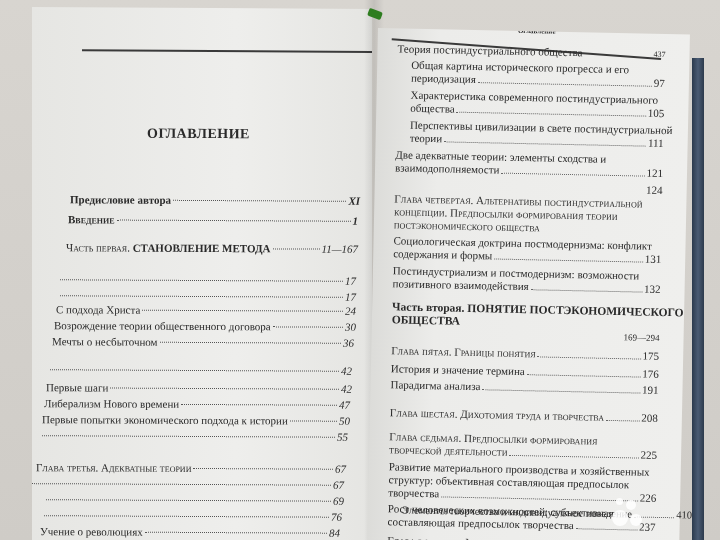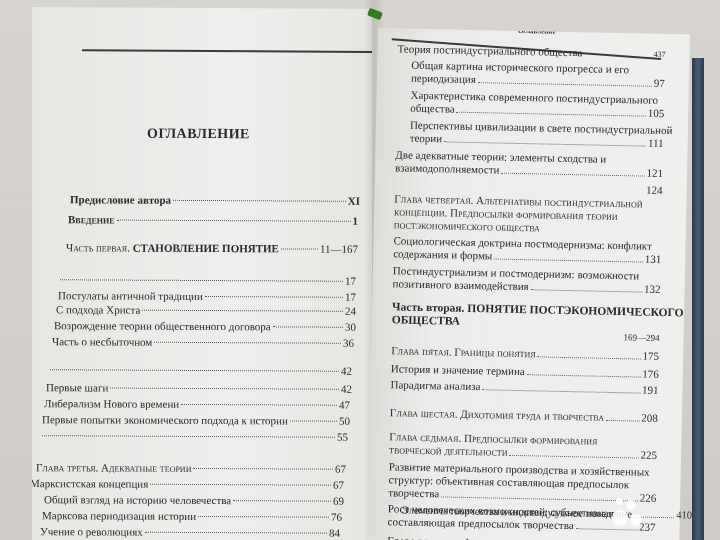--- a/index.html
+++ b/index.html
@@ -59,21 +59,21 @@
     display: flex; align-items: baseline;
     font-size: 11px; line-height: 13px;
     white-space: nowrap;
   }
   .entry .label { flex: 0 0 auto; }
   .entry .dots {
     flex: 1 1 auto;
     border-bottom: 1px dotted #555;
     margin: 0 2px; transform: translateY(-3px);
   }
-  .entry .pg { flex: 0 0 auto; }
+  .entry .pg { flex: 0 0 auto; font-style: italic; }
   .sc { font-variant: small-caps; }
   .bold { font-weight: bold; }
   .ml { position: absolute; font-size: 11px; line-height: 13px; white-space: nowrap; }
   .right-text { font-size: 10.5px; }
   .watermark {
     position: absolute; left: 612px; top: 498px;
     display: flex; align-items: center; gap: 4px;
     color: rgba(255,255,255,0.85);
     font-family: "DejaVu Sans", sans-serif; font-weight: bold; font-size: 26px;
   }
@@ -93,46 +93,45 @@
     <span class="label">Предисловие автора</span>
       <span class="dots"></span>
       <span class="pg">XI</span>
   </div>
   <div class="entry bold sc" style="left:36px;top:206px;width:290px;">
     <span class="label">Введение</span>
       <span class="dots"></span>
       <span class="pg">1</span>
   </div>
   <div class="entry" style="left:34px;top:234px;width:292px;">
-    <span class="label"><span class="sc">Часть первая.</span> <span class="bold">СТАНОВЛЕНИЕ ПОНЯТИЕ</span></span>
+    <span class="label"><span class="sc">Часть первая.</span> <span class="bold">СТАНОВЛЕНИЕ МЕТОДА</span></span>
       <span class="dots"></span>
       <span class="pg">11—167</span>
   </div>
 
   <div class="entry sc" style="left:26px;top:266px;width:298px;">
       <span class="dots"></span>
       <span class="pg">17</span>
   </div>
   <div class="entry" style="left:26px;top:282px;width:298px;">
-    <span class="label">Постулаты античной традиции</span>
       <span class="dots"></span>
       <span class="pg">17</span>
   </div>
   <div class="entry" style="left:24px;top:296px;width:300px;">
     <span class="label">С подхода Христа</span>
       <span class="dots"></span>
       <span class="pg">24</span>
   </div>
   <div class="entry" style="left:22px;top:312px;width:302px;">
     <span class="label">Возрождение теории общественного договора</span>
       <span class="dots"></span>
       <span class="pg">30</span>
   </div>
   <div class="entry" style="left:20px;top:328px;width:302px;">
-    <span class="label">Часть о несбыточном</span>
+    <span class="label">Мечты о несбыточном</span>
       <span class="dots"></span>
       <span class="pg">36</span>
   </div>
 
   <div class="entry sc" style="left:16px;top:356px;width:304px;">
       <span class="dots"></span>
       <span class="pg">42</span>
   </div>
   <div class="entry" style="left:14px;top:374px;width:306px;">
     <span class="label">Первые шаги</span>
@@ -153,31 +152,28 @@
       <span class="dots"></span>
       <span class="pg">55</span>
   </div>
 
   <div class="entry sc" style="left:4px;top:454px;width:310px;">
     <span class="label"><span>Глава третья.</span> <span>Адекватные теории</span></span>
       <span class="dots"></span>
       <span class="pg">67</span>
   </div>
   <div class="entry" style="left:-2px;top:470px;width:314px;">
-    <span class="label">Марксистская концепция</span>
       <span class="dots"></span>
       <span class="pg">67</span>
   </div>
   <div class="entry" style="left:12px;top:486px;width:300px;">
-    <span class="label">Общий взгляд на историю человечества</span>
       <span class="dots"></span>
       <span class="pg">69</span>
   </div>
   <div class="entry" style="left:10px;top:502px;width:300px;">
-    <span class="label">Марксова периодизация истории</span>
       <span class="dots"></span>
       <span class="pg">76</span>
   </div>
   <div class="entry" style="left:8px;top:518px;width:300px;">
     <span class="label">Учение о революциях</span>
       <span class="dots"></span>
       <span class="pg">84</span>
   </div>
 
 </div>

